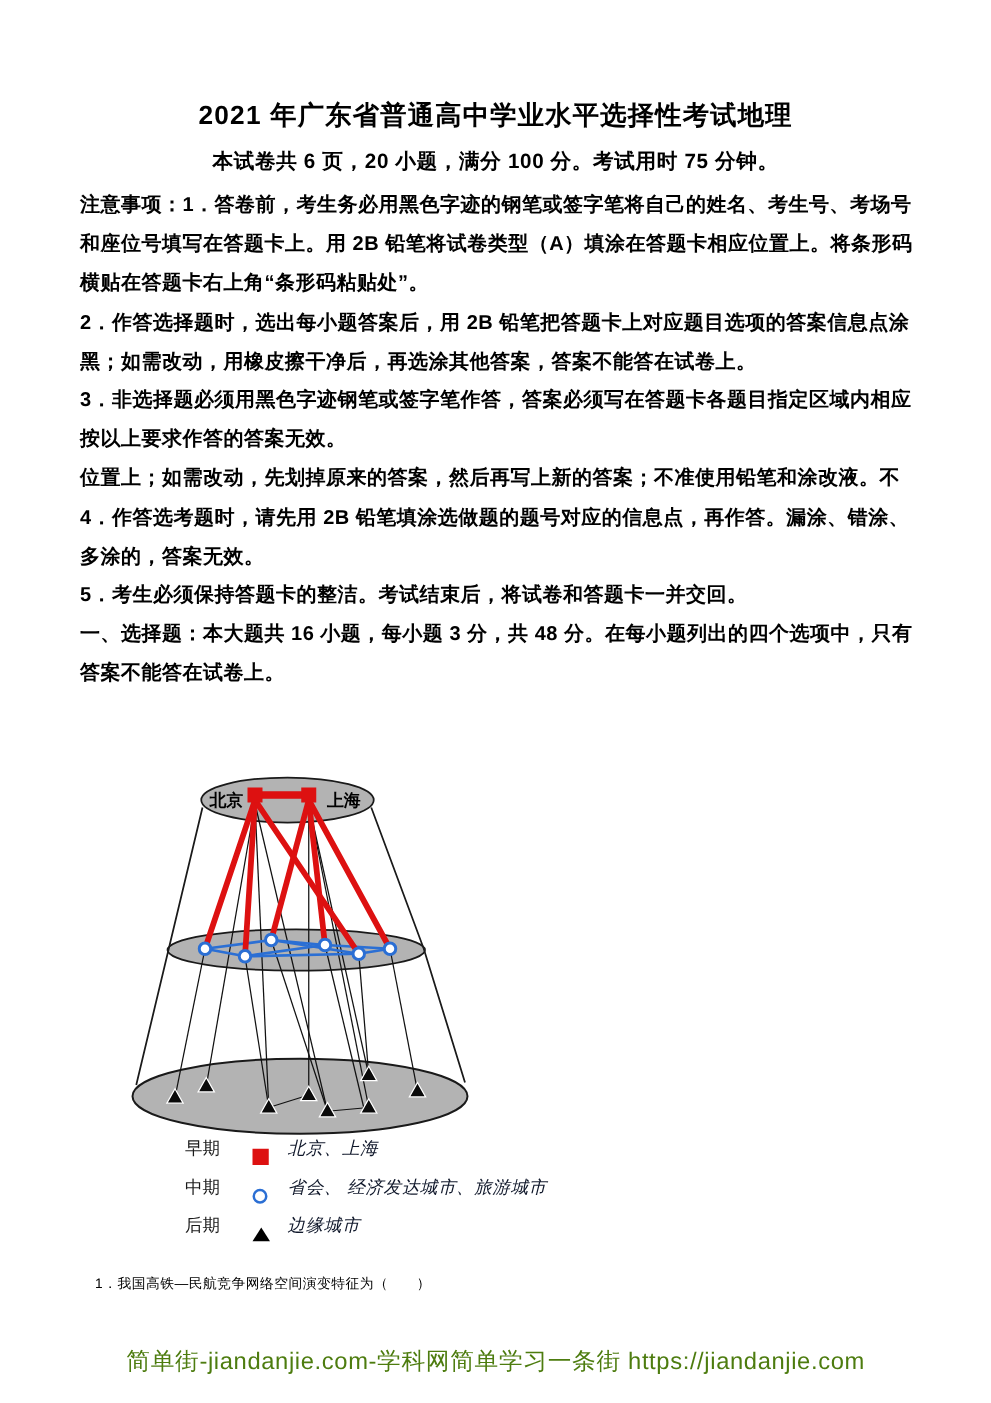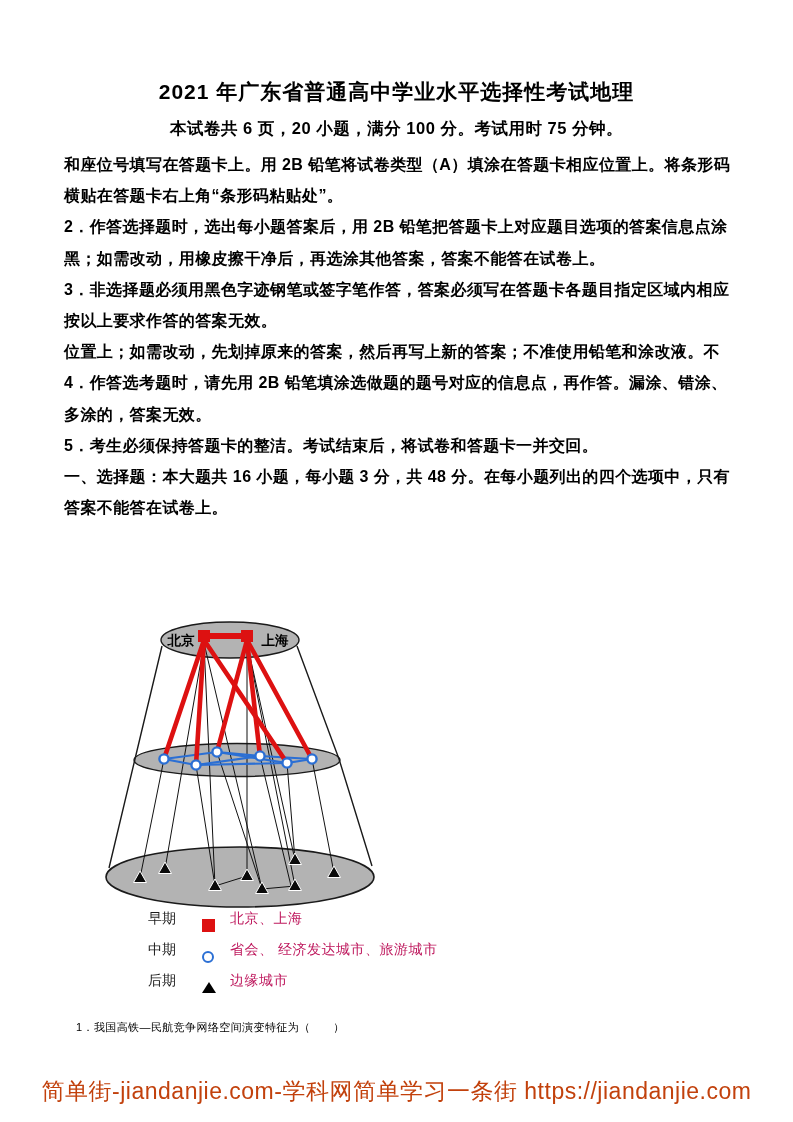--- a/index.html
+++ b/index.html
@@ -34,39 +34,40 @@
   .legend-line{width:64px;flex:0 0 64px;}
   .legend-line .bar{width:64px;border-radius:2px;}
   .bar-early{height:4px;background:#dd1111;}
   .bar-mid{height:3px;background:#2b6fd4;}
   .bar-late{height:1.5px;background:#111;}
   .legend-label{width:54px;flex:0 0 54px;margin-left:14px;font-size:14px;color:#1a1a1a;}
   .legend-marker{width:28px;flex:0 0 28px;display:flex;align-items:center;}
   .marker-square{width:13px;height:13px;background:#dd1111;}
   .marker-circle{width:8px;height:8px;border:2.5px solid #2b6fd4;border-radius:50%;background:#fff;}
   .marker-triangle{width:0;height:0;border-left:7px solid transparent;border-right:7px solid transparent;border-bottom:11px solid #000;}
-  .legend-desc{font-size:14px;color:#be185d;letter-spacing:.5px;white-space:nowrap;}
+  .legend-desc{font-size:14px;color:#0f172a;letter-spacing:.5px;white-space:nowrap;font-style:italic;}
   .question{
     position:absolute;top:1004px;left:76px;width:680px;
     font-size:11px;line-height:22px;letter-spacing:.4px;white-space:nowrap;
   }
   .footer{
     position:absolute;top:1064px;left:0;width:100%;text-align:center;
-    font-size:23px;color:#c2410c;letter-spacing:.5px;
+    font-size:19px;color:#4d7c0f;letter-spacing:.5px;
   }
 </style>
 </head>
 <body>
 
 <div class="page">
 
   <div class="doc-title">2021 年广东省普通高中学业水平选择性考试地理</div>
   <div class="doc-subtitle">本试卷共 6 页，20 小题，满分 100 分。考试用时 75 分钟。</div>
 
   <div class="notice">
+    <div class="line">注意事项：1．答卷前，考生务必用黑色字迹的钢笔或签字笔将自己的姓名、考生号、考场号</div>
     <div class="line">和座位号填写在答题卡上。用 2B 铅笔将试卷类型（A）填涂在答题卡相应位置上。将条形码</div>
     <div class="line">横贴在答题卡右上角“条形码粘贴处”。</div>
     <div class="line">2．作答选择题时，选出每小题答案后，用 2B 铅笔把答题卡上对应题目选项的答案信息点涂</div>
     <div class="line">黑；如需改动，用橡皮擦干净后，再选涂其他答案，答案不能答在试卷上。</div>
     <div class="line">3．非选择题必须用黑色字迹钢笔或签字笔作答，答案必须写在答题卡各题目指定区域内相应</div>
     <div class="line">按以上要求作答的答案无效。</div>
     <div class="line">位置上；如需改动，先划掉原来的答案，然后再写上新的答案；不准使用铅笔和涂改液。不</div>
     <div class="line">4．作答选考题时，请先用 2B 铅笔填涂选做题的题号对应的信息点，再作答。漏涂、错涂、</div>
     <div class="line">多涂的，答案无效。</div>
     <div class="line">5．考生必须保持答题卡的整洁。考试结束后，将试卷和答题卡一并交回。</div>

